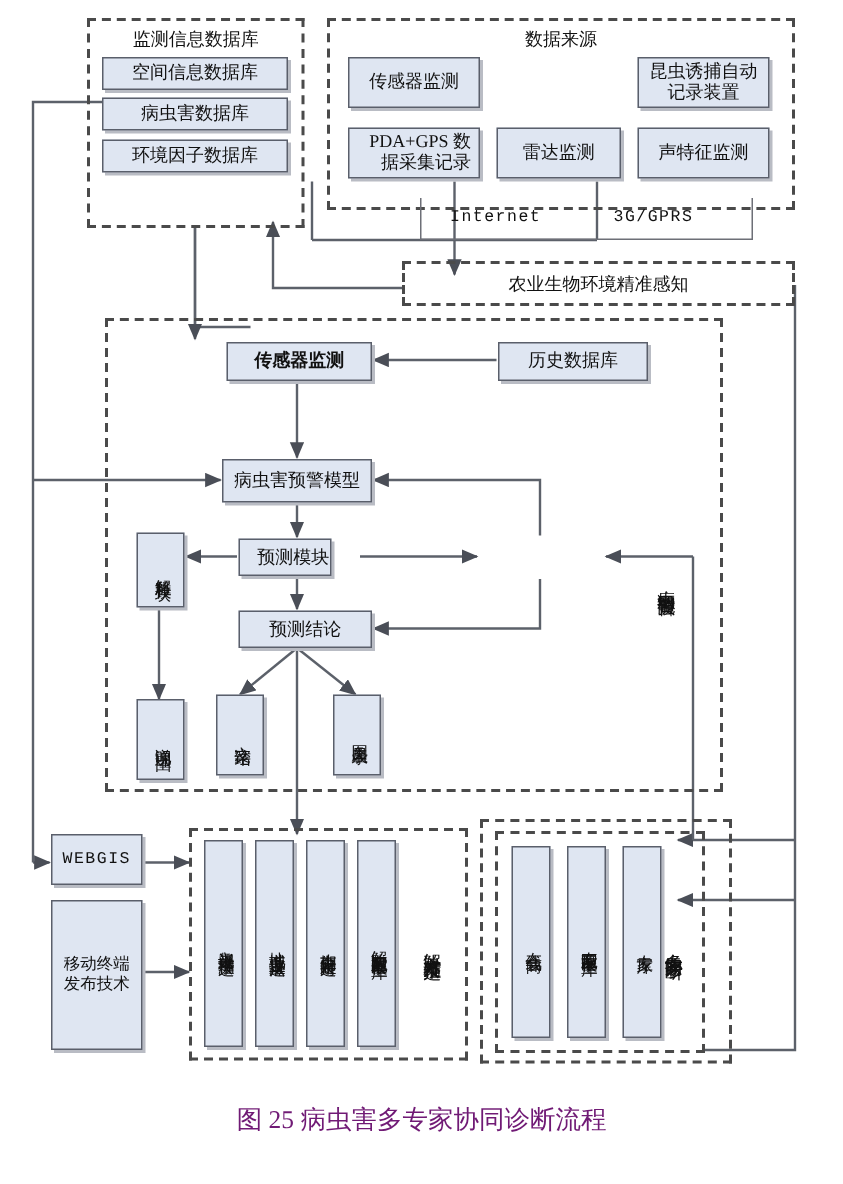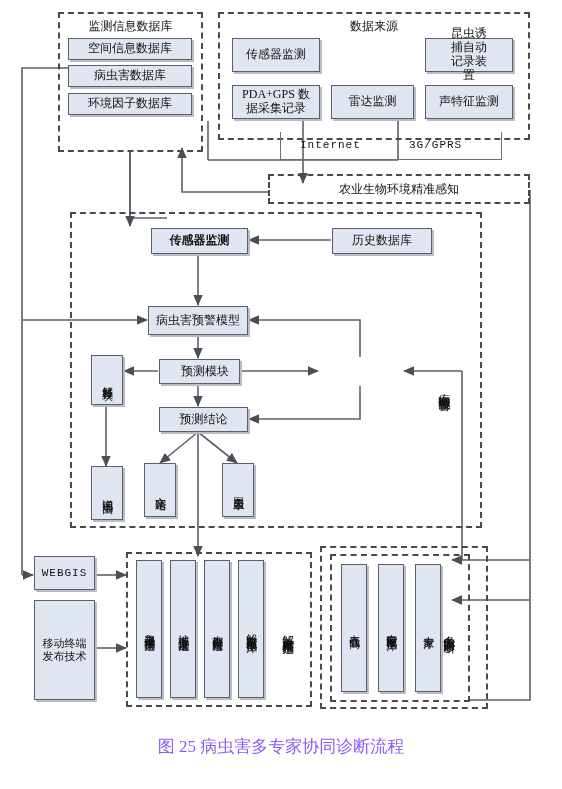--- a/index.html
+++ b/index.html
@@ -72,21 +72,21 @@
   
   #wires{position:absolute;left:0;top:0;width:562px;height:789px;pointer-events:none;}
 
   
   #caption{
     position:absolute;
     left:0;right:0;
     top:735px;
     text-align:center;
     font-size:17px;
-    color:#8b5cf6;
+    color:#701a75;
     font-family:"Liberation Serif","DejaVu Serif",serif;
   }
 </style>
 </head>
 <body>
 
 <div id="page">
 
   <svg id="wires" viewBox="0 0 562 789">
     <defs>
@@ -155,42 +155,42 @@
   <div class="group-title" style="left:58px;top:18px;width:145px;">监测信息数据库</div>
 
   <div class="box" style="left:68px;top:38px;width:124px;height:22px;">空间信息数据库</div>
   <div class="box" style="left:68px;top:65px;width:124px;height:22px;">病虫害数据库</div>
   <div class="box" style="left:68px;top:93px;width:124px;height:22px;">环境因子数据库</div>
 
   <div class="group" style="left:218px;top:12px;width:312px;height:128px;"></div>
   <div class="group-title" style="left:218px;top:18px;width:312px;">数据来源</div>
 
   <div class="box" style="left:232px;top:38px;width:88px;height:34px;text-align:right;">传感器监测</div>
-  <div class="box" style="left:425px;top:38px;width:88px;height:34px;padding:0 24px;">昆虫诱捕自动记录装置</div>
-
-  <div class="box" style="left:232px;top:85px;width:88px;height:34px;padding:0 5px;">PDA+GPS 数据采集记录</div>
+  <div class="box" style="left:425px;top:38px;width:88px;height:34px;padding:0 6px;">昆虫诱捕自动记录装置</div>
+
+  <div class="box" style="left:232px;top:85px;width:88px;height:34px;padding:0 5px;text-align:right;">PDA+GPS 数据采集记录</div>
   <div class="box" style="left:331px;top:85px;width:83px;height:34px;">雷达监测</div>
   <div class="box" style="left:425px;top:85px;width:88px;height:34px;">声特征监测</div>
 
   <div class="plainrect" style="left:280px;top:132px;width:222px;height:28px;border-top:none;"></div>
   <div class="label mono" style="left:300px;top:139px;">Internet</div>
   <div class="label mono" style="left:409px;top:139px;">3G/GPRS</div>
 
   <div class="group" style="left:268px;top:174px;width:262px;height:30px;"></div>
   <div class="group-title" style="left:268px;top:181px;width:262px;">农业生物环境精准感知</div>
 
   <div class="group" style="left:70px;top:212px;width:412px;height:316px;"></div>
   <div class="group-title vert" style="left:437px;top:322px;height:130px;">病虫害智能预警</div>
 
   <div class="box bold" style="left:151px;top:228px;width:97px;height:26px;">传感器监测</div>
   <div class="box" style="left:332px;top:228px;width:100px;height:26px;">历史数据库</div>
 
   <div class="box" style="left:148px;top:306px;width:100px;height:29px;">病虫害预警模型</div>
 
-  <div class="box" style="left:159px;top:359px;width:81px;height:25px;padding-left:11px;">预测模块</div>
+  <div class="box" style="left:159px;top:359px;width:62px;height:25px;padding-left:11px;">预测模块</div>
 
   <div class="box vert" style="left:91px;top:355px;width:32px;height:50px;font-size:11px;">解释模块</div>
 
   <div class="box" style="left:159px;top:407px;width:89px;height:25px;">预测结论</div>
 
   <div class="box vert" style="left:91px;top:466px;width:32px;height:54px;font-size:11px;">说明理由</div>
   <div class="box vert" style="left:144px;top:463px;width:32px;height:54px;font-size:11px;">文字结论</div>
   <div class="box vert" style="left:222px;top:463px;width:32px;height:54px;font-size:11px;">图表显示</div>
 
   <div class="box mono" style="left:34px;top:556px;width:61px;height:34px;">WEBGIS</div>

